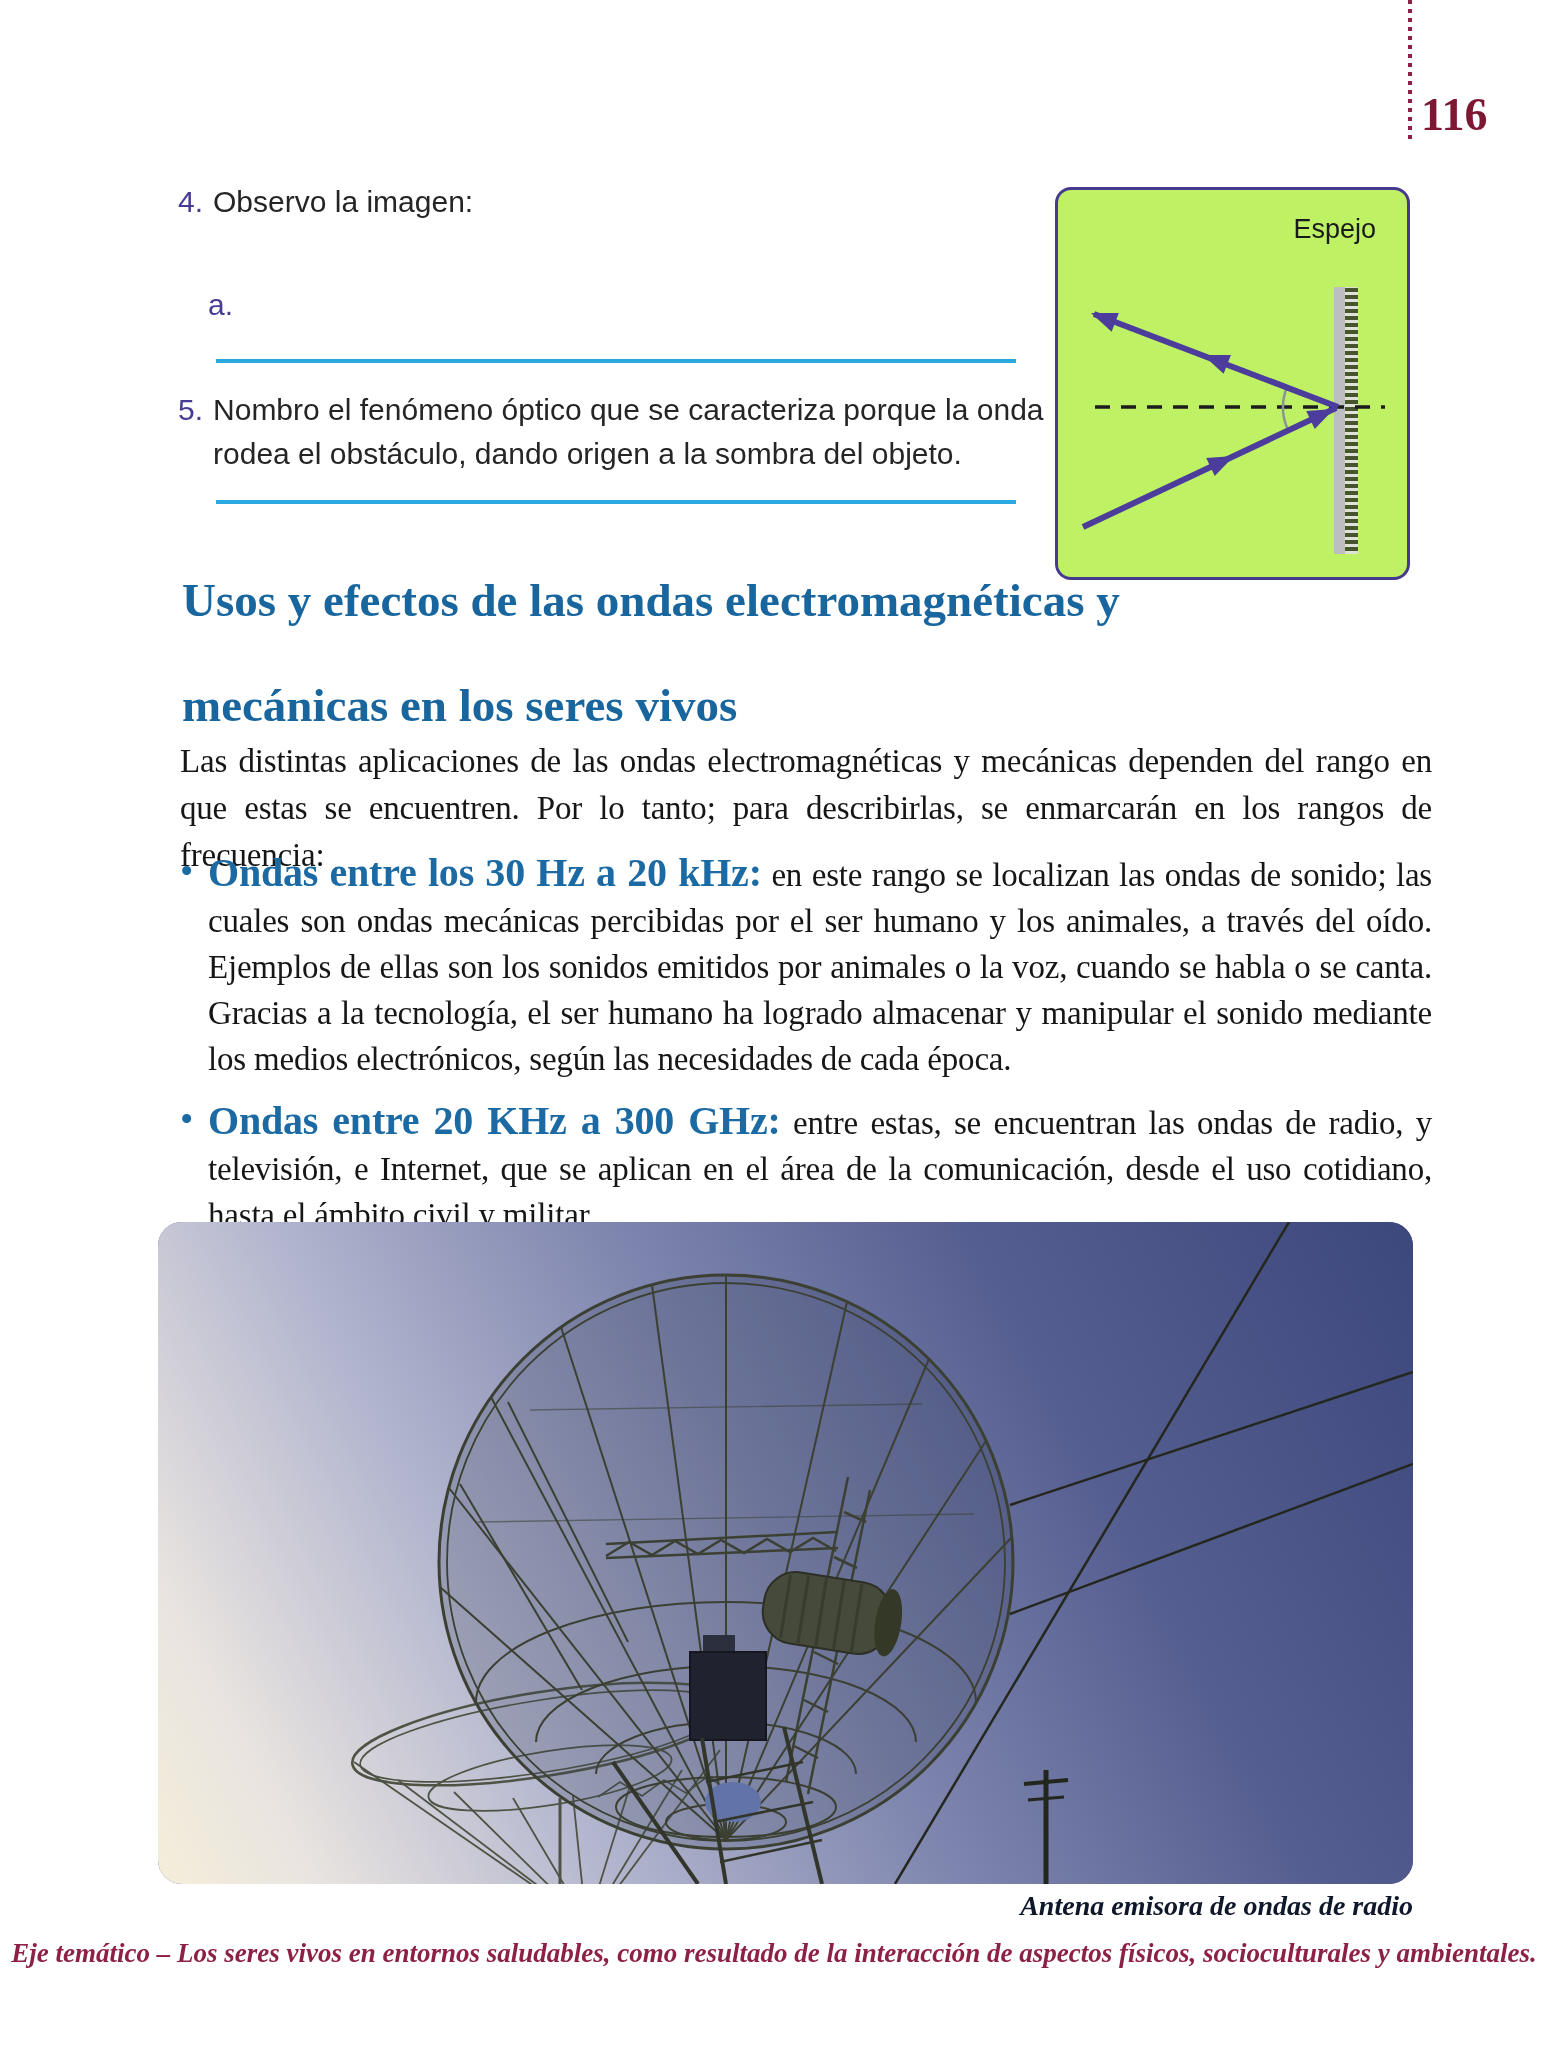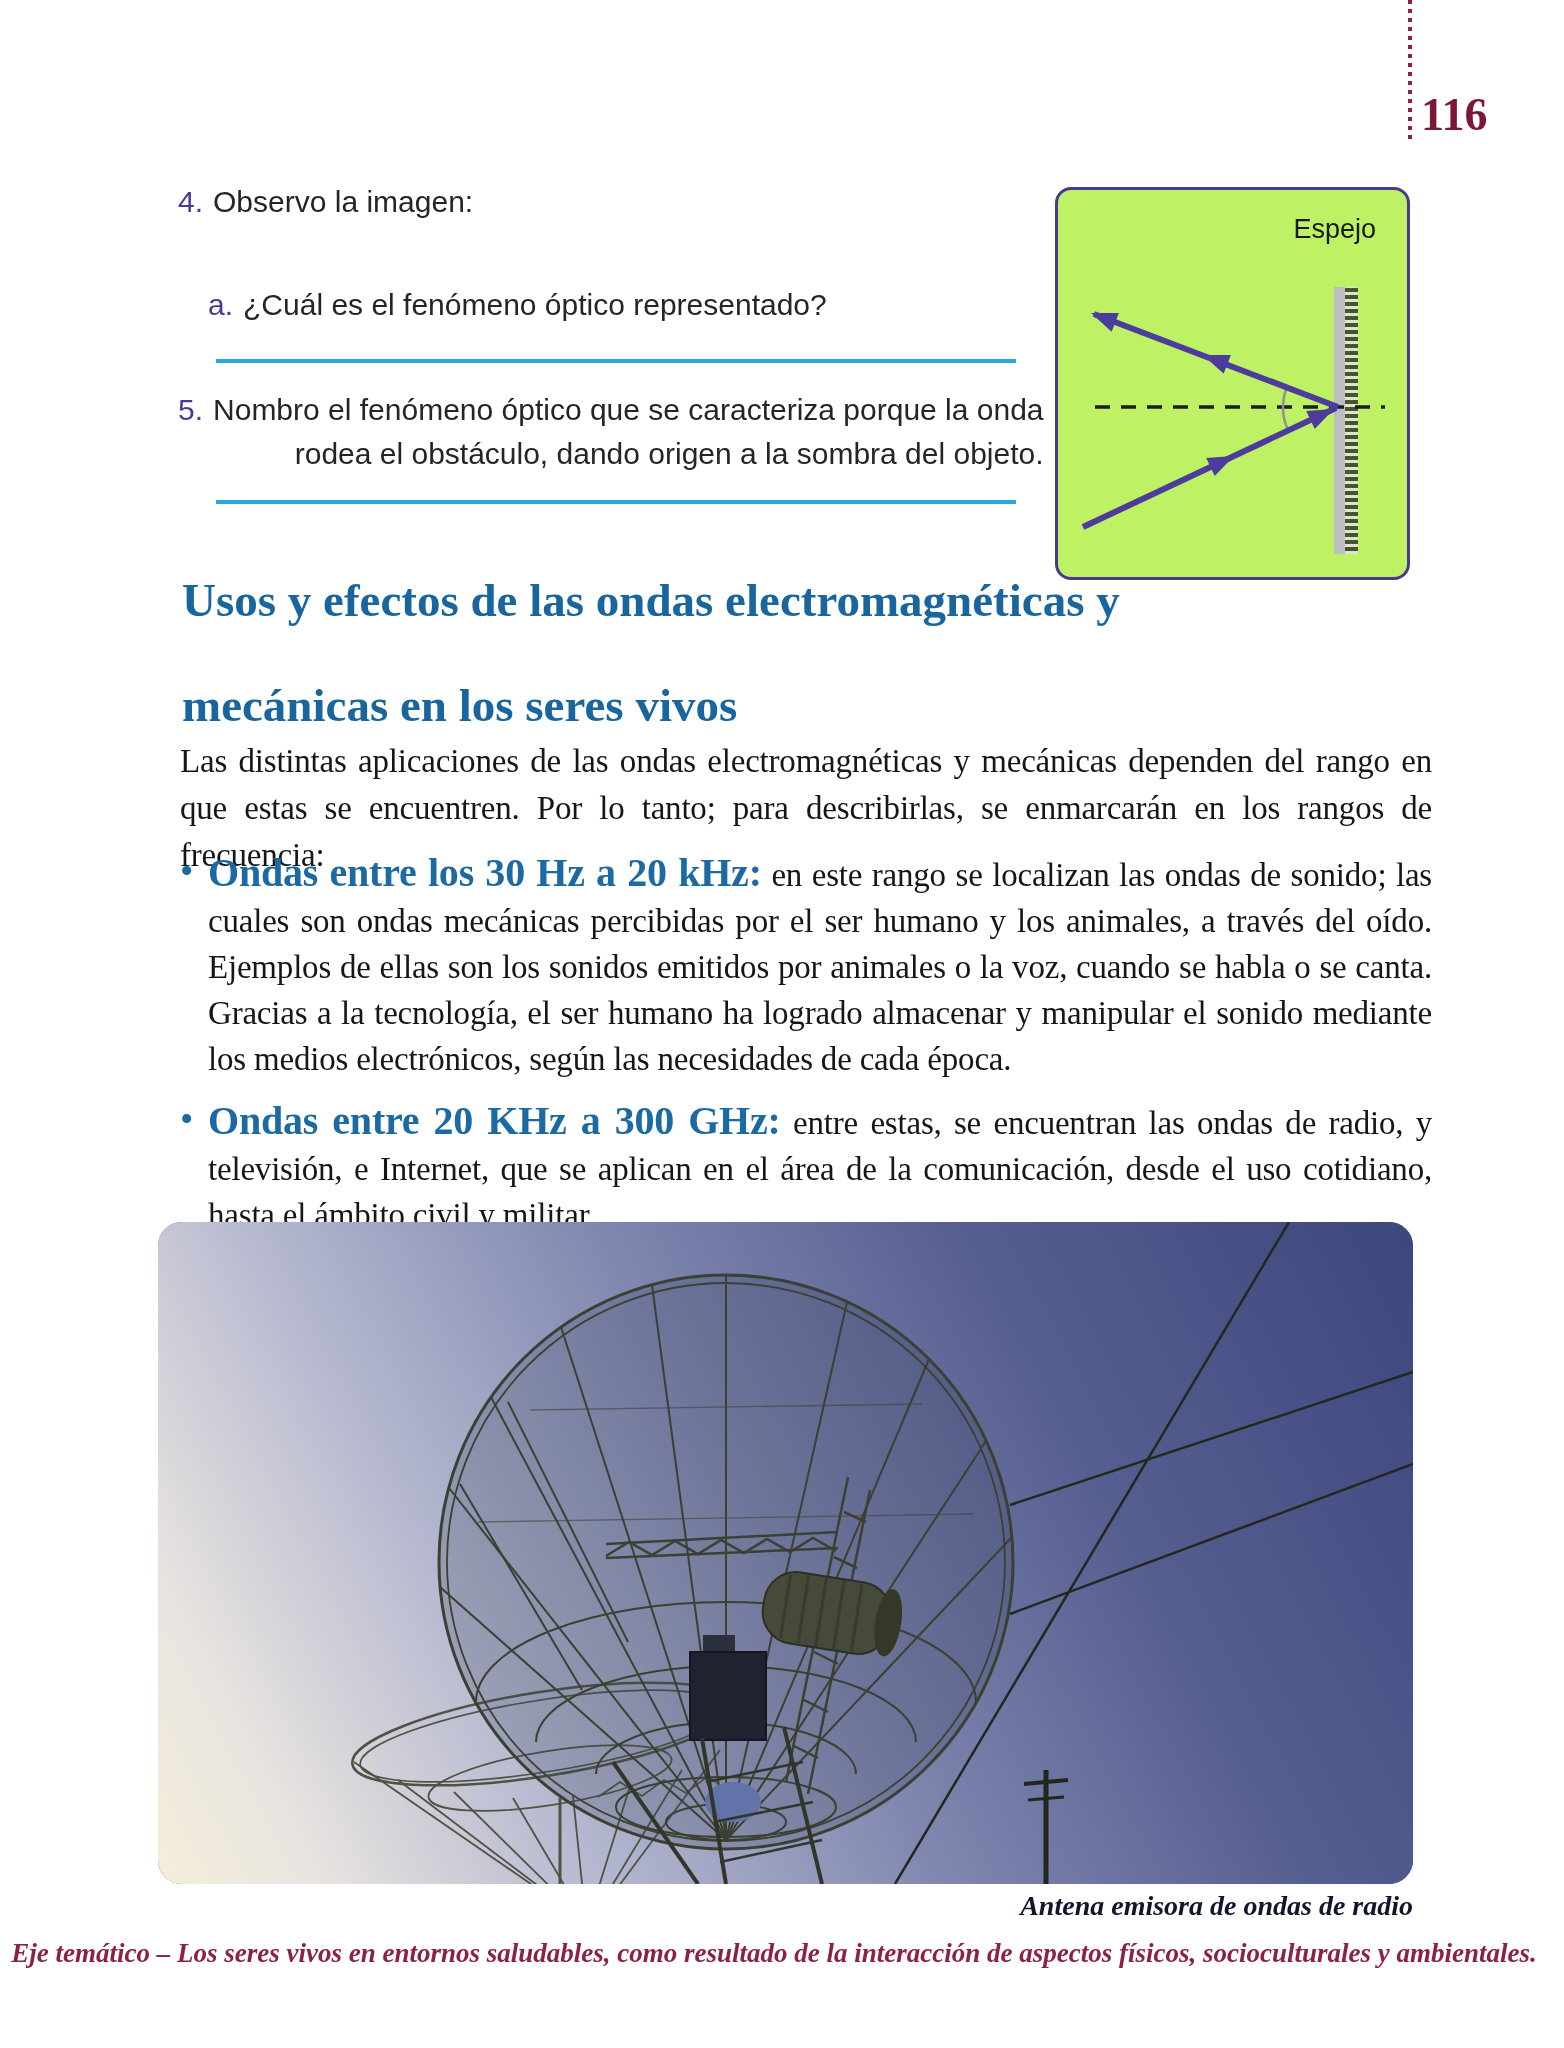--- a/index.html
+++ b/index.html
@@ -52,30 +52,29 @@
 <div class="dotted-rule"></div>
 <div class="page-number">116</div>
 
 <div class="q-row" style="left:178px;top:180px;width:700px;">
   <span class="q-num">4.</span>
   <span>Observo la imagen:</span>
 </div>
 
 <div class="q-row" style="left:208px;top:283px;width:820px;">
   <span class="q-num">a.</span>
-  <span>¿Cuál es el fenómeno óptico representado?</span>
 </div>
 
 <div class="answer-line" style="left:216px;top:359px;width:800px;"></div>
 
 <div class="q-row" style="left:178px;top:388px;width:920px;">
   <span class="q-num">5.</span>
   <span>
     <span style="display:block;">Nombro el fenómeno óptico que se caracteriza porque la onda</span>
-    <span style="display:block;text-align:right;">rodea el obstáculo, dando origen a la sombra del objeto.</span>
+    <span style="display:block;">rodea el obstáculo, dando origen a la sombra del objeto.</span>
   </span>
 </div>
 
 <div class="answer-line" style="left:216px;top:500px;width:800px;"></div>
 
 <div class="diagram-box">
   <svg width="349" height="387" viewBox="0 0 349 387">
     <defs>
       <pattern id="hatch" width="13" height="7" patternUnits="userSpaceOnUse">
         <rect width="13" height="7" fill="#dfe3d6"></rect>

